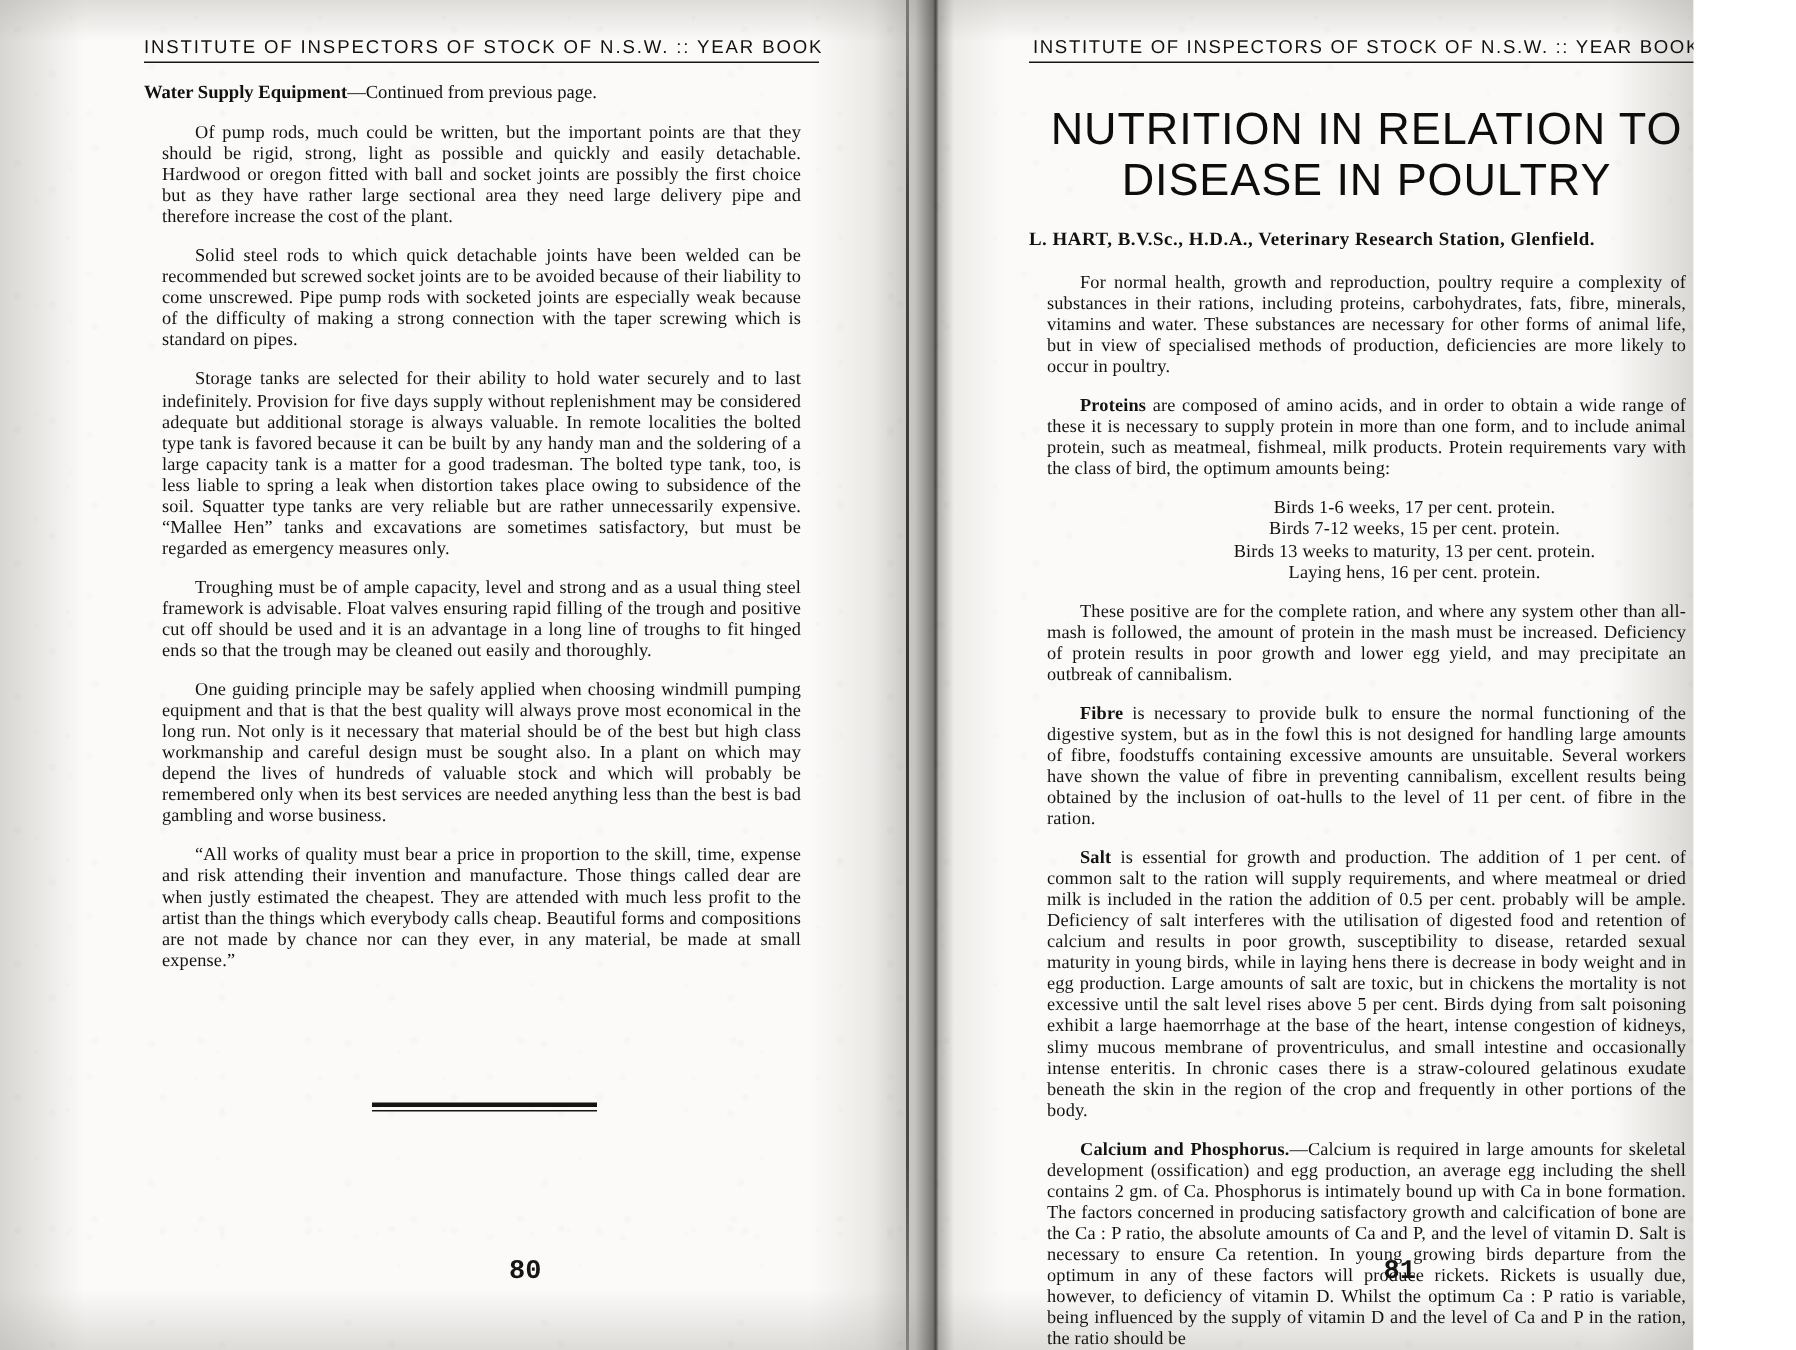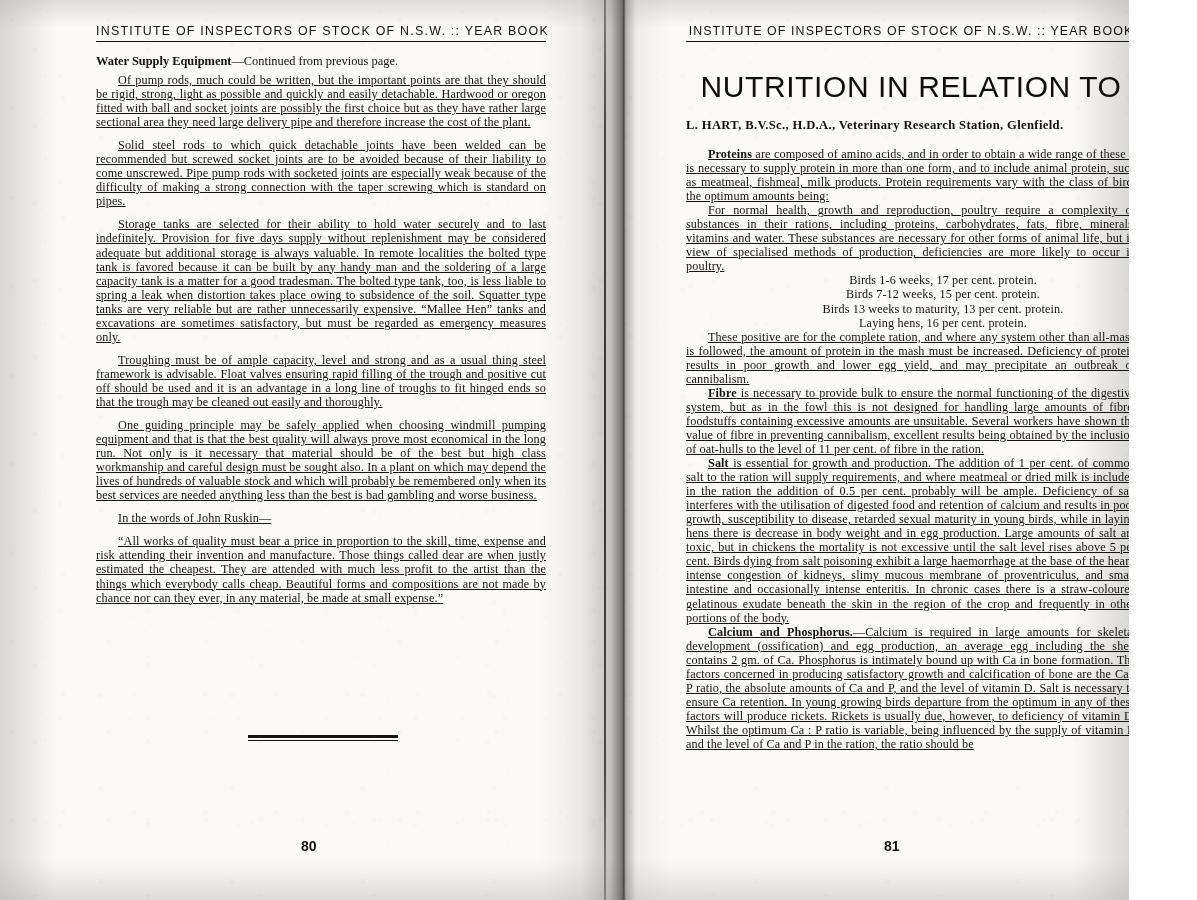--- a/index.html
+++ b/index.html
@@ -119,23 +119,22 @@
   .body-col {
     font-family: "Liberation Serif", serif;
     font-size: 12.2px;
     line-height: 14.05px;
     text-align: justify;
     text-justify: inter-word;
     color: #131313;
     letter-spacing: .12px;
   }
   .body-col p {
-    margin: 0;
+    margin: 12px;
     text-indent: 22px;
-    text-decoration: underline;
   }
   .body-col p.gap-before { margin-top: 9px; }
   .lead { font-weight: bold; }
 
   
   .continued-head {
     font-family: "Liberation Serif", serif;
     font-size: 12.4px;
     line-height: 15px;
     margin-top: 12px;
@@ -192,25 +191,25 @@
     top: 735px;
     width: 150px;
   }
   #end-rule .r1 { height: 3px; background: #141414; }
   #end-rule .r2 { height: 1.5px; background: #141414; margin-top: 1.5px; }
 
   
   .folio {
     position: absolute;
     z-index: 6;
-    font-family: Liberation Sans, sans-serif;
+    font-family: Liberation Mono, monospace;
     font-weight: bold;
-    font-size: 14px;
+    font-size: 18px;
     color: #151515;
-    text-align: left;
+    text-align: right;
     width: 60px;
   }
   #folio-left  { left: 301px; top: 838px; }
   #folio-right { left: 884px; top: 838px; }
 
   
   #scan .page, #scan .folio, #scan #end-rule {
     text-rendering: optimizeLegibility;
     -webkit-font-smoothing: antialiased;
   }
@@ -238,45 +237,45 @@
     <div class="continued-head">
       <b>Water Supply Equipment</b><span>—Continued from previous page.</span>
     </div>
 
     <div class="body-col">
       <p>Of pump rods, much could be written, but the important points are that they should be rigid, strong, light as possible and quickly and easily detachable. Hardwood or oregon fitted with ball and socket joints are possibly the first choice but as they have rather large sectional area they need large delivery pipe and therefore increase the cost of the plant.</p>
       <p class="gap-before">Solid steel rods to which quick detachable joints have been welded can be recommended but screwed socket joints are to be avoided because of their liability to come unscrewed. Pipe pump rods with socketed joints are especially weak because of the difficulty of making a strong connection with the taper screwing which is standard on pipes.</p>
       <p class="gap-before">Storage tanks are selected for their ability to hold water securely and to last indefinitely. Provision for five days supply without replenishment may be considered adequate but additional storage is always valuable. In remote localities the bolted type tank is favored because it can be built by any handy man and the soldering of a large capacity tank is a matter for a good tradesman. The bolted type tank, too, is less liable to spring a leak when distortion takes place owing to subsidence of the soil. Squatter type tanks are very reliable but are rather unnecessarily expensive. “Mallee Hen” tanks and excavations are sometimes satisfactory, but must be regarded as emergency measures only.</p>
       <p class="gap-before">Troughing must be of ample capacity, level and strong and as a usual thing steel framework is advisable. Float valves ensuring rapid filling of the trough and positive cut off should be used and it is an advantage in a long line of troughs to fit hinged ends so that the trough may be cleaned out easily and thoroughly.</p>
       <p class="gap-before">One guiding principle may be safely applied when choosing windmill pumping equipment and that is that the best quality will always prove most economical in the long run. Not only is it necessary that material should be of the best but high class workmanship and careful design must be sought also. In a plant on which may depend the lives of hundreds of valuable stock and which will probably be remembered only when its best services are needed anything less than the best is bad gambling and worse business.</p>
-      <p class="gap-before">In the words of John Ruskin—</p>
       <p class="gap-before">“All works of quality must bear a price in proportion to the skill, time, expense and risk attending their invention and manufacture. Those things called dear are when justly estimated the cheapest. They are attended with much less profit to the artist than the things which everybody calls cheap. Beautiful forms and compositions are not made by chance nor can they ever, in any material, be made at small expense.”</p>
     </div>
   </div>
 
   <div id="end-rule">
     <div class="r1"></div>
     <div class="r2"></div>
   </div>
 
   <div class="folio" id="folio-left">80</div>
 
   <div class="page" id="page-right">
 
     <div class="running-head">INSTITUTE OF INSPECTORS OF STOCK OF N.S.W.   ::   YEAR BOOK</div>
 
     <h1 class="article-title">
       <span class="ln">NUTRITION IN RELATION TO</span>
+      <span class="ln">DISEASE IN POULTRY</span>
     </h1>
 
     <div class="byline">L. HART, B.V.Sc., H.D.A., Veterinary Research Station, Glenfield.</div>
 
     <div class="body-col">
+      <p>For normal health, growth and reproduction, poultry require a complexity of substances in their rations, including proteins, carbohydrates, fats, fibre, minerals, vitamins and water. These substances are necessary for other forms of animal life, but in view of specialised methods of production, deficiencies are more likely to occur in poultry.</p>
       <p><span class="lead">Proteins</span><span> are composed of amino acids, and in order to obtain a wide range of these it is necessary to supply protein in more than one form, and to include animal protein, such as meatmeal, fishmeal, milk products. Protein requirements vary with the class of bird, the optimum amounts being:</span></p>
-      <p>For normal health, growth and reproduction, poultry require a complexity of substances in their rations, including proteins, carbohydrates, fats, fibre, minerals, vitamins and water. These substances are necessary for other forms of animal life, but in view of specialised methods of production, deficiencies are more likely to occur in poultry.</p>
 
       <ul class="spec-list">
         <li>Birds 1-6 weeks, 17 per cent. protein.</li>
         <li>Birds 7-12 weeks, 15 per cent. protein.</li>
         <li>Birds 13 weeks to maturity, 13 per cent. protein.</li>
         <li>Laying hens, 16 per cent. protein.</li>
       </ul>
 
       <p>These positive are for the complete ration, and where any system other than all-mash is followed, the amount of protein in the mash must be increased. Deficiency of protein results in poor growth and lower egg yield, and may precipitate an outbreak of cannibalism.</p>
 

